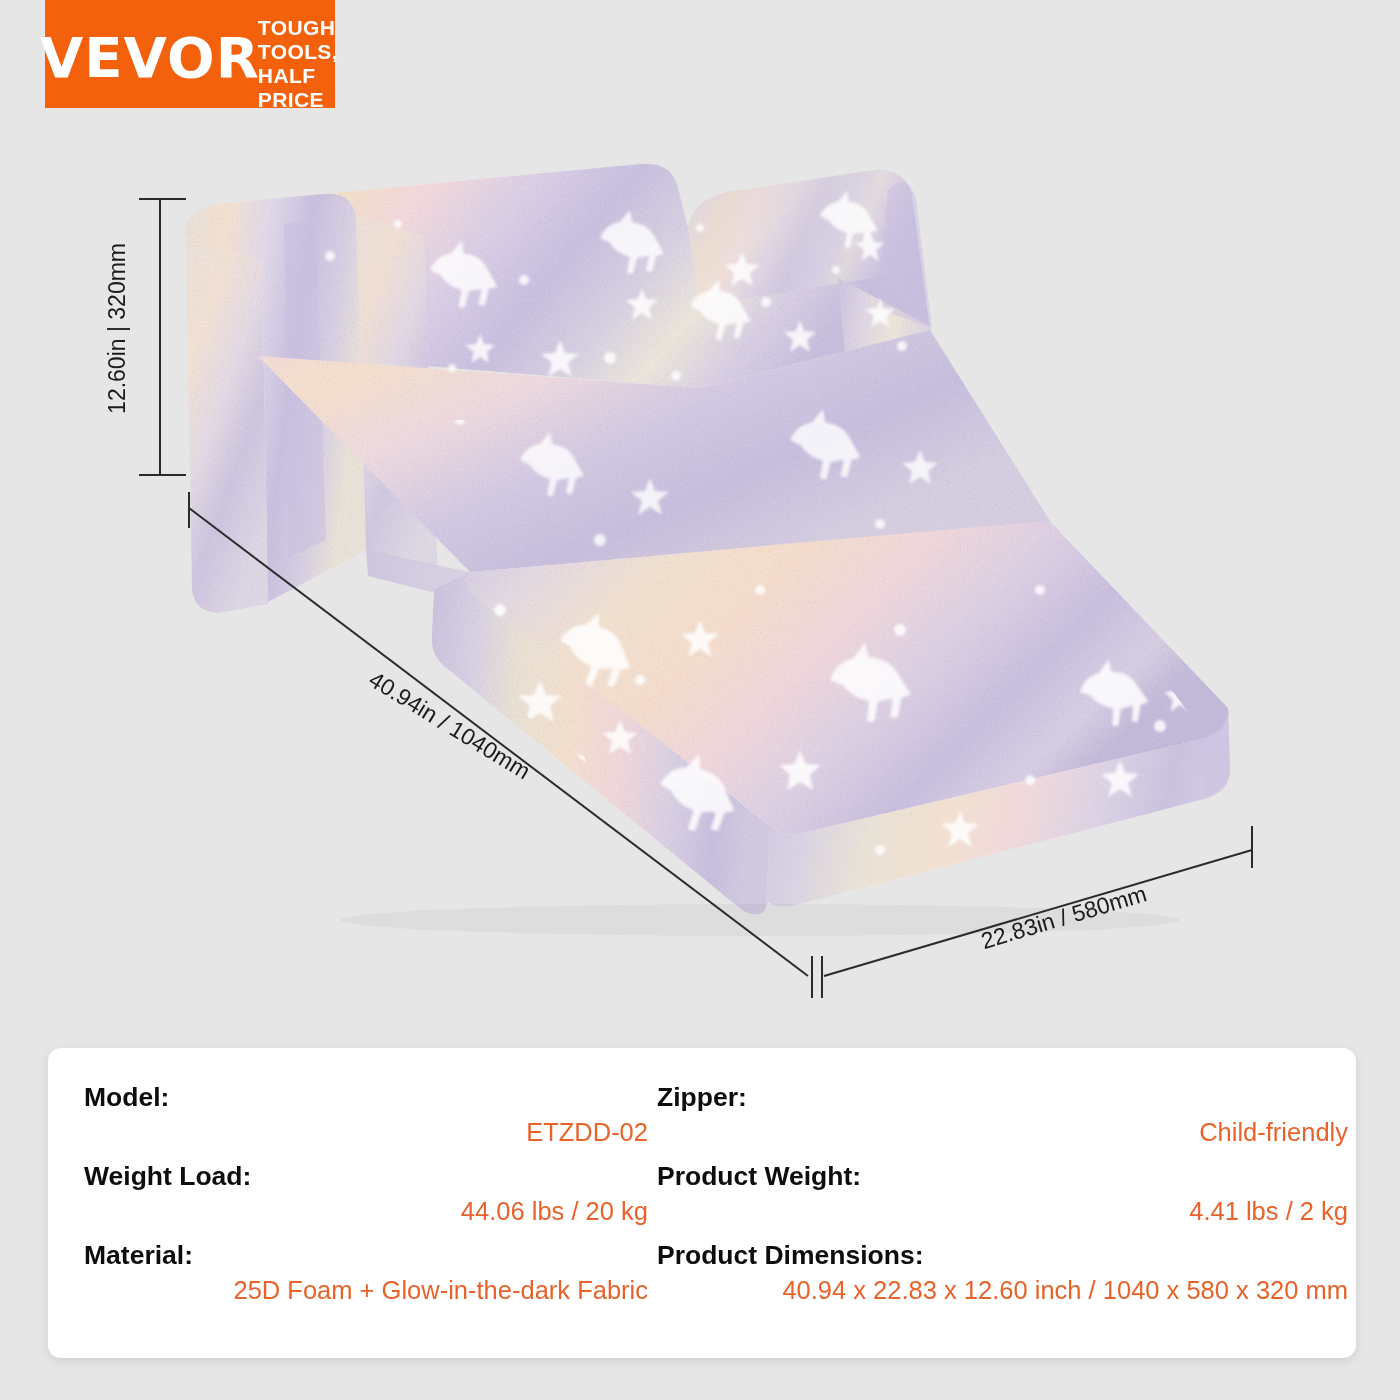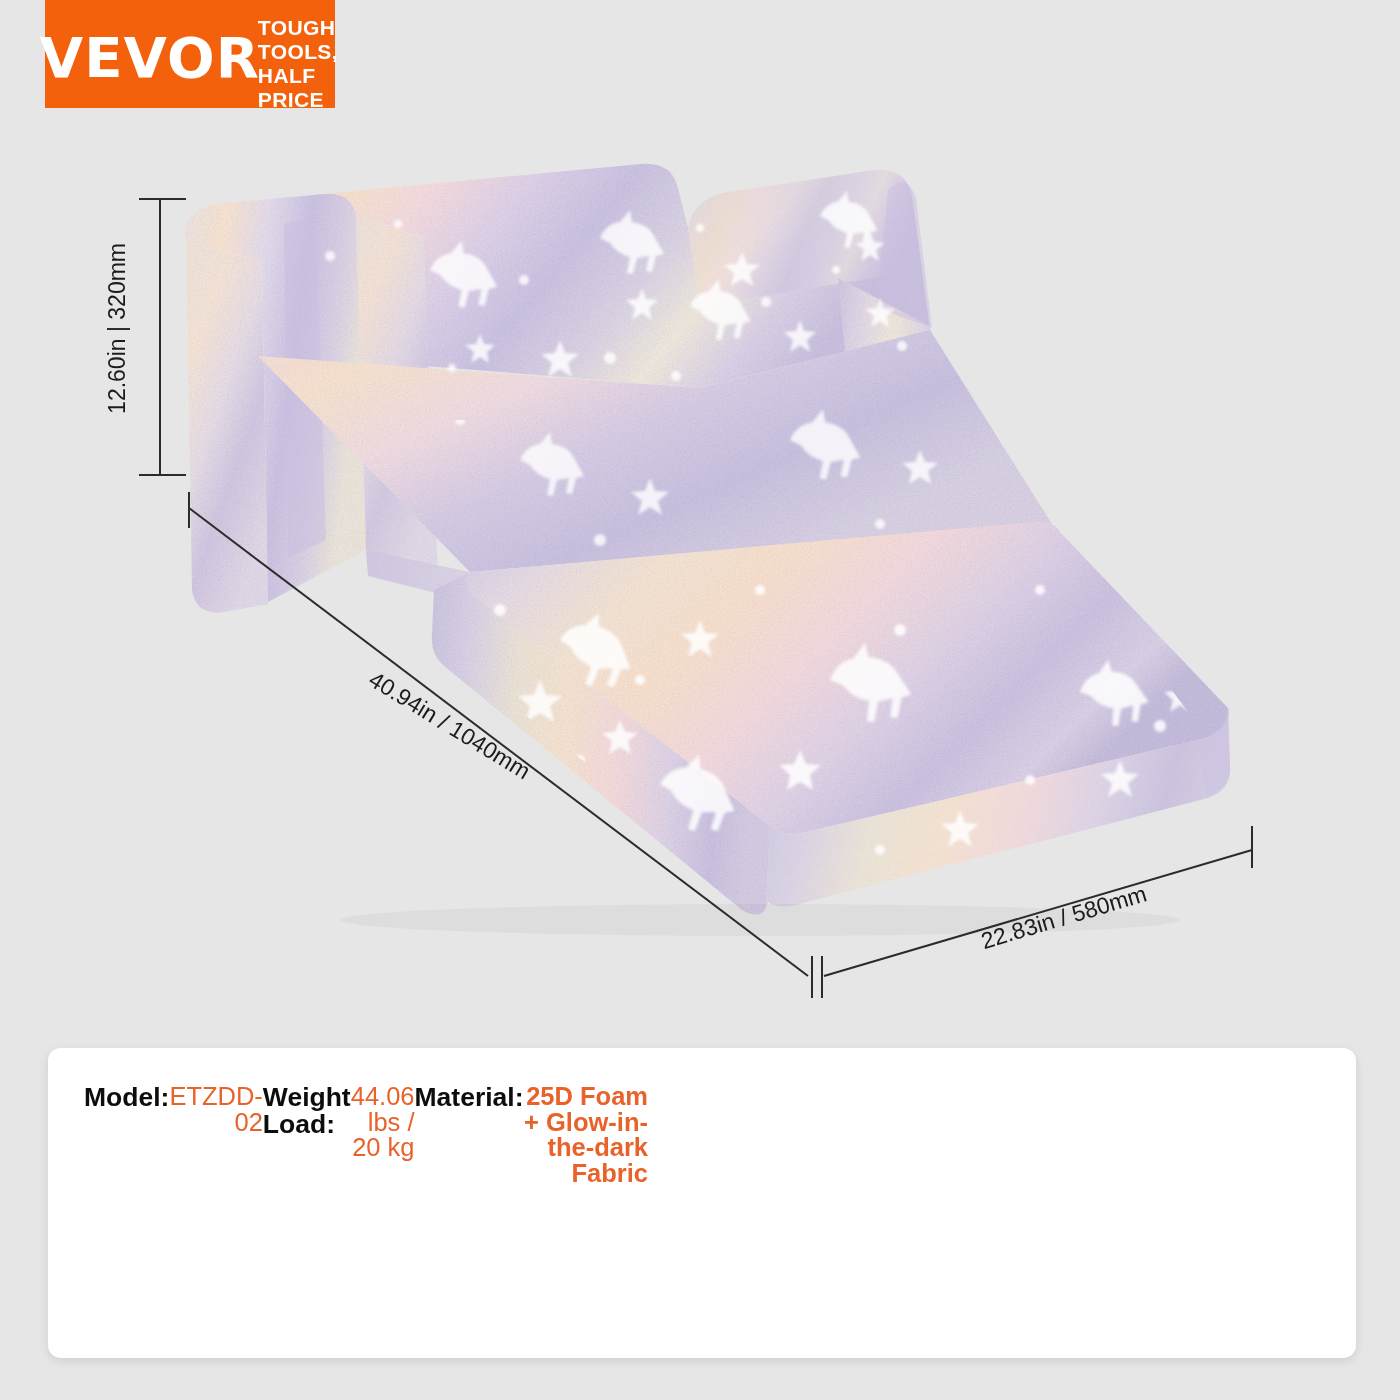--- a/index.html
+++ b/index.html
@@ -94,21 +94,21 @@
     left: 48px; top: 1048px;
     width: 1308px; height: 310px;
     background: #ffffff;
     border-radius: 13px;
     box-shadow: 0 3px 10px rgba(0,0,0,0.10);
     display: flex;
     padding: 36px 0 30px 0;
   }
   .spec-col {
     display: flex;
-    flex-direction: row;
+    flex-direction: column;
     justify-content: flex-start;
   }
   .spec-col.left  { width: 600px; padding-left: 36px; }
   .spec-col.right { width: 700px; padding-left: 9px; }
 
   .spec-label {
     color: #0d0d0d;
     font-weight: 700;
     font-size: 26.5px;
     line-height: 1.0;
@@ -117,21 +117,21 @@
   }
   .spec-value {
     color: #e8622a;
     font-weight: 400;
     font-size: 25.5px;
     line-height: 1.0;
     margin-bottom: 18px;
     font-family: "Liberation Sans", sans-serif;
     text-align: right;
   }
-  .spec-value:last-child { margin-bottom: 4px; font-weight: bold; }
+  .spec-value:last-child { margin-bottom: 4px; }
 </style>
 </head>
 <body>
 
 <div id="stage">
 
   <div class="brand-box">
     <div class="brand-word">VEVOR</div>
     <div class="brand-tag">TOUGH TOOLS, HALF PRICE</div>
   </div>
@@ -428,16 +428,26 @@
       <div class="spec-label">Model:</div>
       <div class="spec-value">ETZDD-02</div>
 
       <div class="spec-label">Weight Load:</div>
       <div class="spec-value">44.06 lbs / 20 kg</div>
 
       <div class="spec-label">Material:</div>
       <div class="spec-value">25D Foam + Glow-in-the-dark Fabric</div>
     </div>
 
+    <div class="spec-col right">
+      <div class="spec-label">Zipper:</div>
+      <div class="spec-value">Child-friendly</div>
+
+      <div class="spec-label">Product Weight:</div>
+      <div class="spec-value">4.41 lbs / 2 kg</div>
+
+      <div class="spec-label">Product Dimensions:</div>
+      <div class="spec-value">40.94 x 22.83 x 12.60 inch  / 1040 x 580 x 320 mm</div>
+    </div>
 
   </div>
 
 </div>
 
 </body></html>

